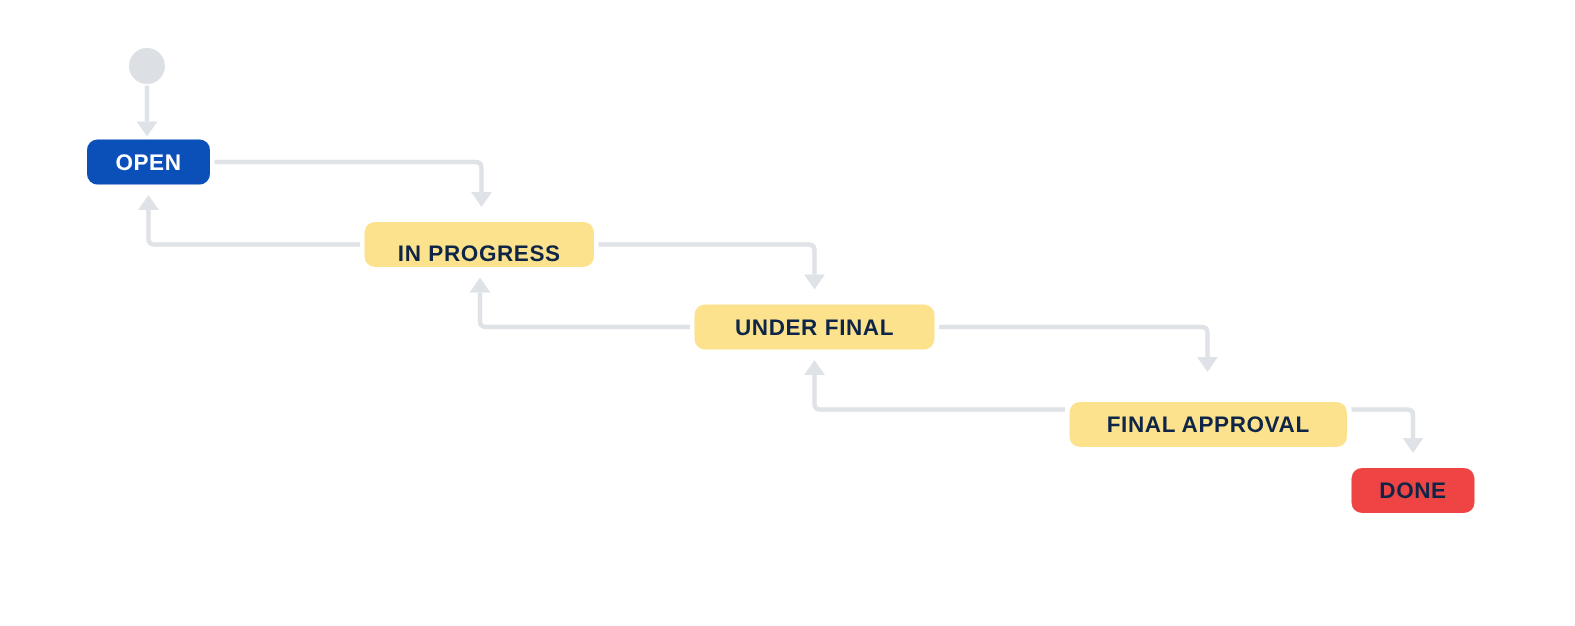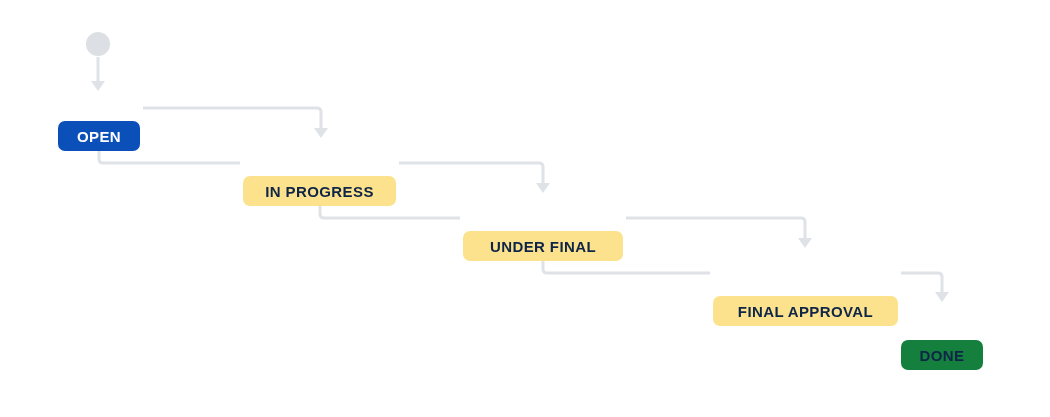--- a/index.html
+++ b/index.html
@@ -28,27 +28,26 @@
     height: 30px;
     border-radius: 7px;
     display: flex;
     align-items: center;
     justify-content: center;
     font-weight: 700;
     font-size: 15px;
     letter-spacing: 0.4px;
     white-space: nowrap;
     box-sizing: border-box;
-    margin-top: 28px;
   }
   .node--initial      { background: #0b50b9; color: #ffffff; }
   .node--intermediate { background: #fce28c; color: #0e2547; }
-  .node--done         { background: #15803d; color: #0e2547; }
+  .node--done         { background: #ef4444; color: #0e2547; }
   #node-open           { left: 58px;  top: 93px;  width: 82px;  }
-  #node-in-progress    { left: 243px; top: 148px; width: 153px; }
+  #node-in-progress    { left: 243px; top: 148px; width: 153px; align-items: flex-end; }
   #node-under-review   { left: 463px; top: 203px; width: 160px; }
   #node-final-approval { left: 713px; top: 268px; width: 185px; }
   #node-done           { left: 901px; top: 312px; width: 82px;  }
   .arrow-line { fill: none; stroke: #dfe2e6; stroke-width: 3; }
   .arrow-head { fill: #dfe2e6; stroke: none; }
 </style>
 </head>
 <body>
 
 <div class="canvas">

